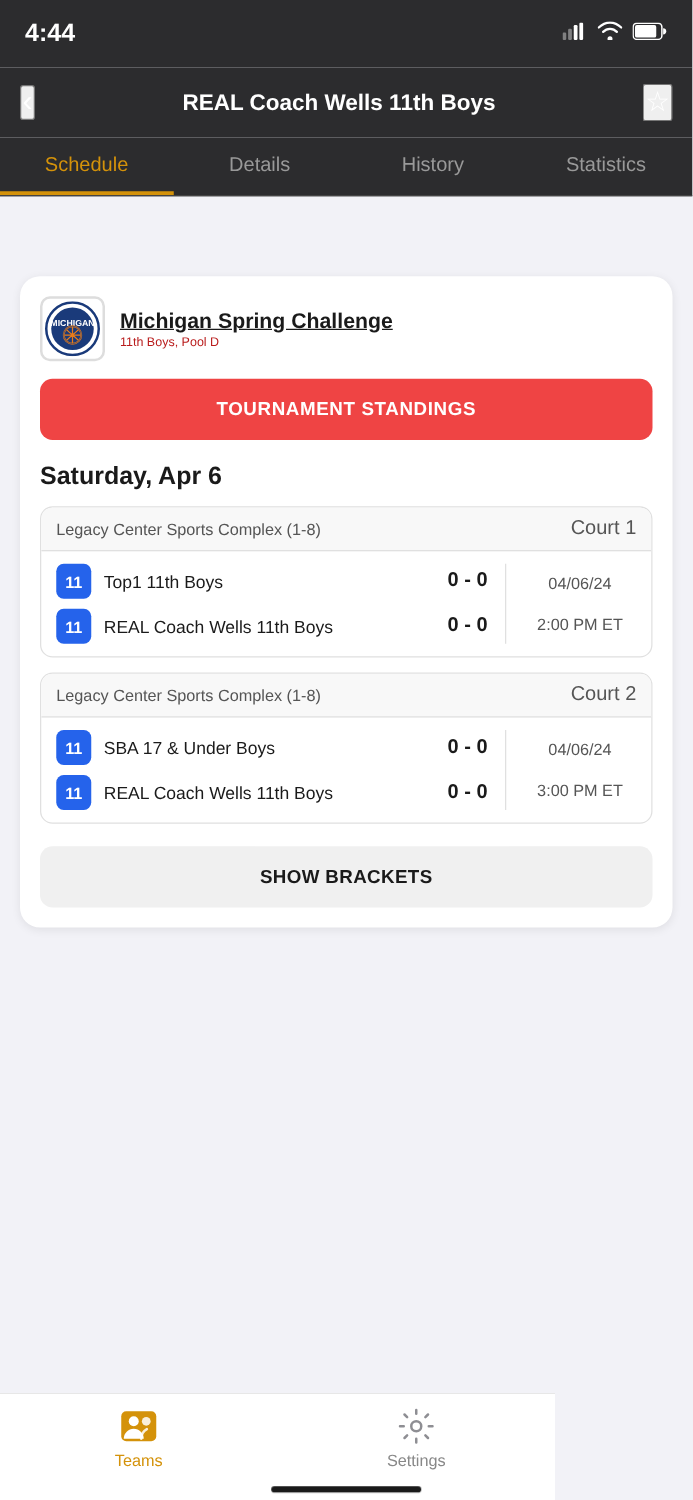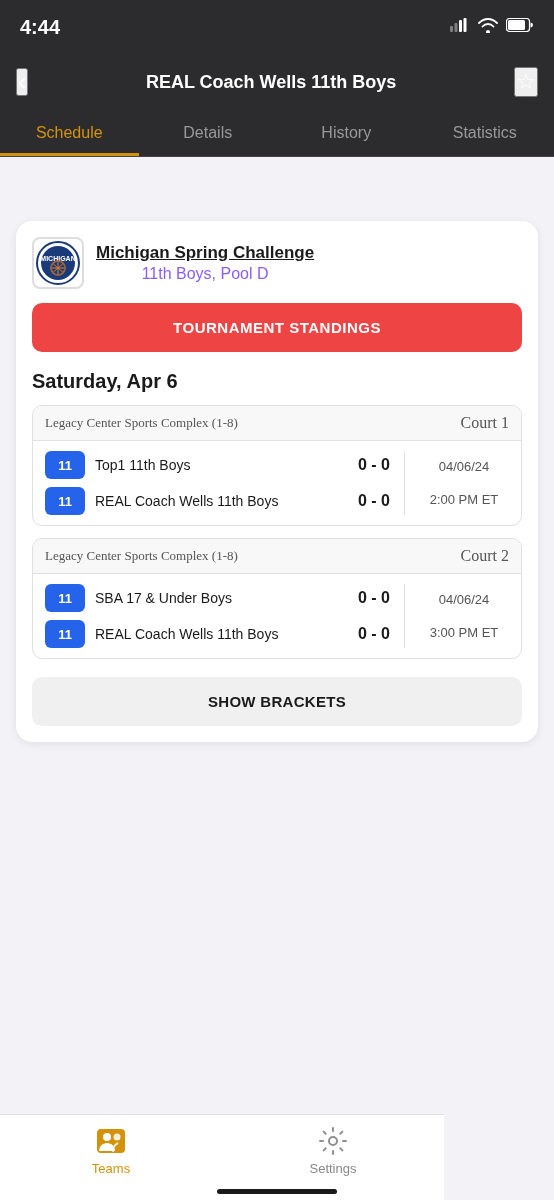--- a/index.html
+++ b/index.html
@@ -128,24 +128,23 @@
       width: 44px;
       height: 44px;
     }
     .tournament-info h2 {
       font-size: 17px;
       font-weight: 700;
       color: #1a1a1a;
       text-decoration: underline;
     }
     .tournament-sub {
-      color: #8b5cf6;
-      font-size: 16px;
+      color: #b91c1c;
+      font-size: 10px;
       margin-top: 2px;
-      text-align: center;
     }
 
     
     .standings-btn {
       background: #ef4444;
       border: none;
       border-radius: 10px;
       width: 100%;
       padding: 16px;
       color: white;
@@ -171,21 +170,20 @@
       margin-bottom: 12px;
       overflow: hidden;
     }
     .game-block-header {
       display: flex;
       justify-content: space-between;
       align-items: center;
       padding: 8px 12px;
       background: #f8f8f8;
       border-bottom: 1px solid #e0e0e0;
-      font-family: Liberation Serif, serif;
     }
     .venue-name {
       font-size: 13px;
       color: #555;
     }
     .court-name {
       font-size: 16px;
       color: #555;
       font-weight: 500;
     }
@@ -202,21 +200,21 @@
       display: flex;
       flex-direction: column;
       gap: 8px;
     }
     .team-row {
       display: flex;
       align-items: center;
       gap: 10px;
     }
     .team-badge {
-      width: 40px;
+      width: 28px;
       height: 28px;
       background: #2563eb;
       border-radius: 6px;
       display: flex;
       align-items: center;
       justify-content: center;
       color: white;
       font-size: 13px;
       font-weight: 700;
       flex-shrink: 0;

